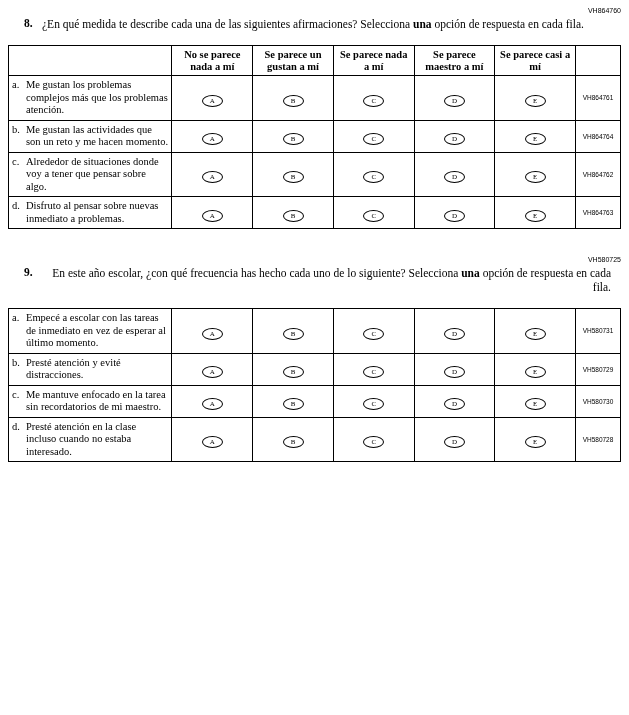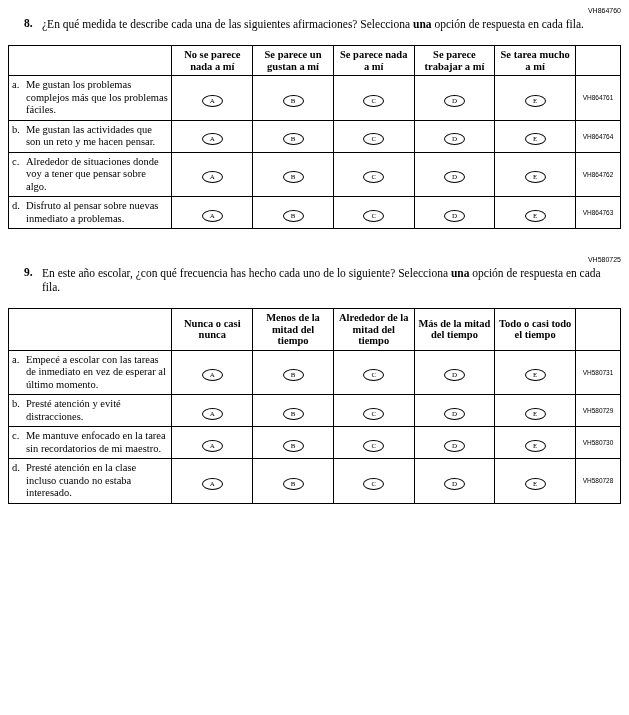--- a/index.html
+++ b/index.html
@@ -8,21 +8,21 @@
     width: 629px;
     font-family: "Liberation Serif", serif;
     color: #000;
   }
   .page { width: 629px; padding: 6px 8px 0 8px; }
 
   .code-line { text-align: right; font-family: "Liberation Sans", sans-serif; font-size: 7px; line-height: 9px; }
 
   .question { display: flex; margin: 2px 0 0 16px; }
   .qnum { font-weight: bold; font-size: 11.5px; width: 18px; flex: 0 0 18px; }
-  .qtext { font-size: 11.5px; line-height: 14px; padding-right: 10px; }
+  .qtext { font-size: 11.5px; line-height: 14px; padding-right: 10px; text-align: right; }
   .qtext b { font-weight: bold; }
 
   table.survey {
     border-collapse: collapse;
     width: 613px;
     margin-top: 14px;
     table-layout: fixed;
   }
   table.survey td, table.survey th {
     border: 1px solid #000;
@@ -86,45 +86,45 @@
         <col style="width:79px">
         <col style="width:79px">
       <col style="width:44px">
     </colgroup>
     <tbody>
         <tr>
       <th class="opt-head"></th>
       <th class="opt-head">No se parece nada a mí</th>
       <th class="opt-head">Se parece un gustan a mí</th>
       <th class="opt-head">Se parece nada a mí</th>
-      <th class="opt-head">Se parece trabajar a mí</th>
-      <th class="opt-head">Se tarea mucho a mí</th>
+      <th class="opt-head">Se parece maestro a mí</th>
+      <th class="opt-head">Se parece casi a mí</th>
       <th class="opt-head"></th>
     </tr>
 
     <tr>
       <td class="stmt">
         <div class="stmt-inner">
           <span class="stmt-letter">a.</span>
-          <span class="stmt-text">Me gustan los problemas complejos más que los problemas fáciles.</span>
+          <span class="stmt-text">Me gustan los problemas complejos más que los problemas atención.</span>
         </div>
       </td>
       <td class="opt"><span class="bubble">A</span></td>
       <td class="opt"><span class="bubble">B</span></td>
       <td class="opt"><span class="bubble">C</span></td>
       <td class="opt"><span class="bubble">D</span></td>
       <td class="opt"><span class="bubble">E</span></td>
       <td class="codecell">VH864761</td>
     </tr>
 
     <tr>
       <td class="stmt">
         <div class="stmt-inner">
           <span class="stmt-letter">b.</span>
-          <span class="stmt-text">Me gustan las actividades que son un reto y me hacen pensar.</span>
+          <span class="stmt-text">Me gustan las actividades que son un reto y me hacen momento.</span>
         </div>
       </td>
       <td class="opt"><span class="bubble">A</span></td>
       <td class="opt"><span class="bubble">B</span></td>
       <td class="opt"><span class="bubble">C</span></td>
       <td class="opt"><span class="bubble">D</span></td>
       <td class="opt"><span class="bubble">E</span></td>
       <td class="codecell">VH864764</td>
     </tr>
 
@@ -173,29 +173,20 @@
     <colgroup>
       <col style="width:160px">
       <col style="width:79px">
         <col style="width:79px">
         <col style="width:79px">
         <col style="width:79px">
         <col style="width:79px">
       <col style="width:44px">
     </colgroup>
     <tbody>
-        <tr>
-      <th class="opt-head"></th>
-      <th class="opt-head">Nunca o casi nunca</th>
-      <th class="opt-head">Menos de la mitad del tiempo</th>
-      <th class="opt-head">Alrededor de la mitad del tiempo</th>
-      <th class="opt-head">Más de la mitad del tiempo</th>
-      <th class="opt-head">Todo o casi todo el tiempo</th>
-      <th class="opt-head"></th>
-    </tr>
 
     <tr>
       <td class="stmt">
         <div class="stmt-inner">
           <span class="stmt-letter">a.</span>
           <span class="stmt-text">Empecé a escolar con las tareas de inmediato en vez de esperar al último momento.</span>
         </div>
       </td>
       <td class="opt"><span class="bubble">A</span></td>
       <td class="opt"><span class="bubble">B</span></td>

